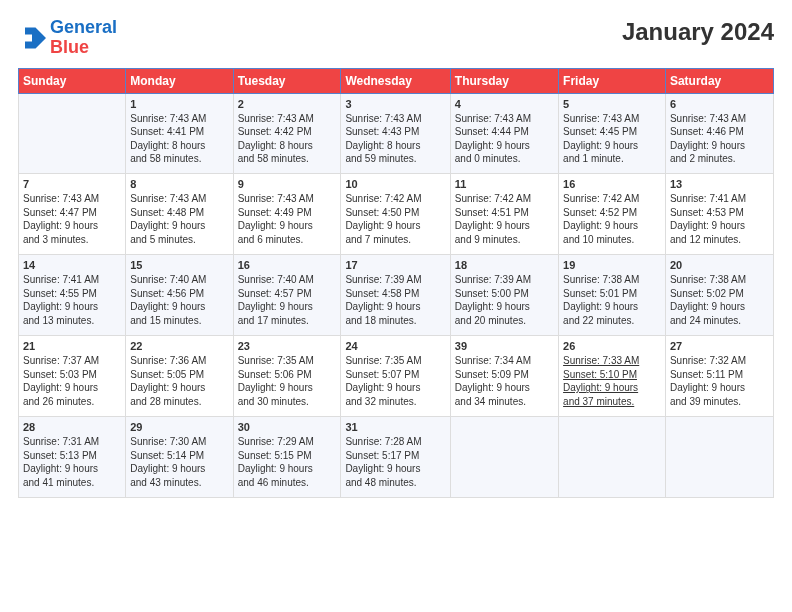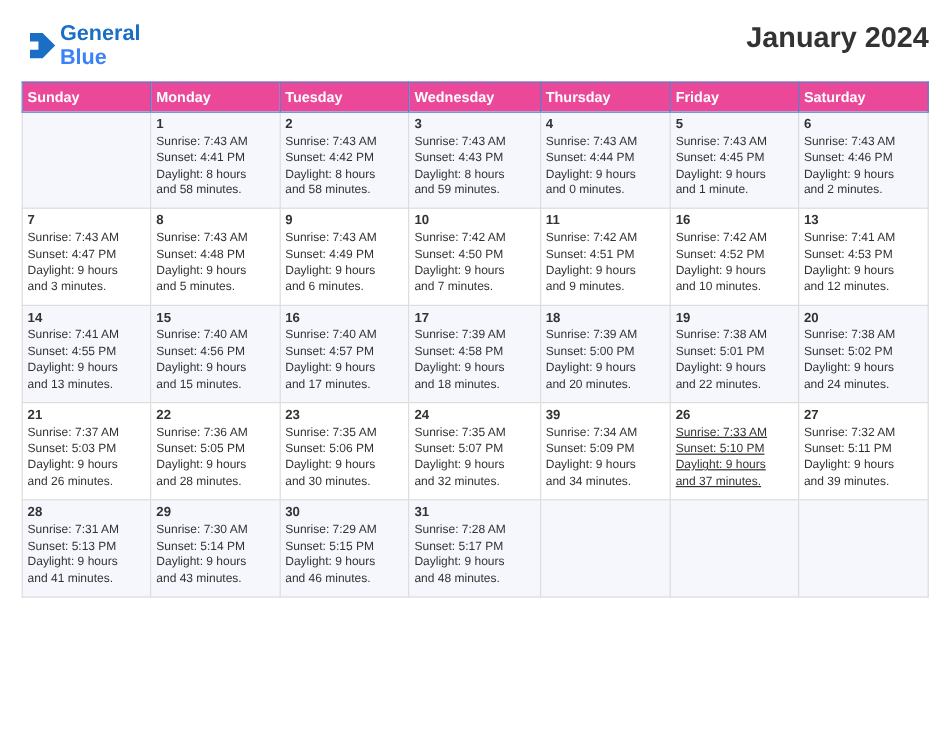--- a/index.html
+++ b/index.html
@@ -52,21 +52,21 @@
     .subtitle {
       font-size: 15px;
       color: #555;
     }
     table {
       width: 100%;
       border-collapse: collapse;
       flex: 1;
     }
     thead tr th {
-      background: #ec4899;
+      background: #ef4444;
       color: #fff;
       font-size: 12px;
       font-weight: bold;
       padding: 5px 4px;
       text-align: left;
       border: 1px solid #5580cc;
     }
     tbody tr td {
       vertical-align: top;
       font-size: 10px;
@@ -96,21 +96,21 @@
 
 <div class="page">
   <div class="header">
     <div class="logo">
       <svg class="logo-icon" viewBox="0 0 32 32">
         <polygon points="20,4 32,16 20,28 8,28 8,20 16,20 16,12 8,12 8,4" fill="#1a6fc4"></polygon>
         <polygon points="8,4 20,4 20,28 8,28" fill="none"></polygon>
       </svg>
       <div class="logo-text">
         <div><span>General</span></div>
-        <div><span style="color:#3b82f6">Blue</span></div>
+        <div><span style="color:#ef4444">Blue</span></div>
       </div>
     </div>
     <div class="title-block">
       <div class="main-title">January 2024</div>
     </div>
   </div>
 
   <table>
     <thead>
       <tr>

